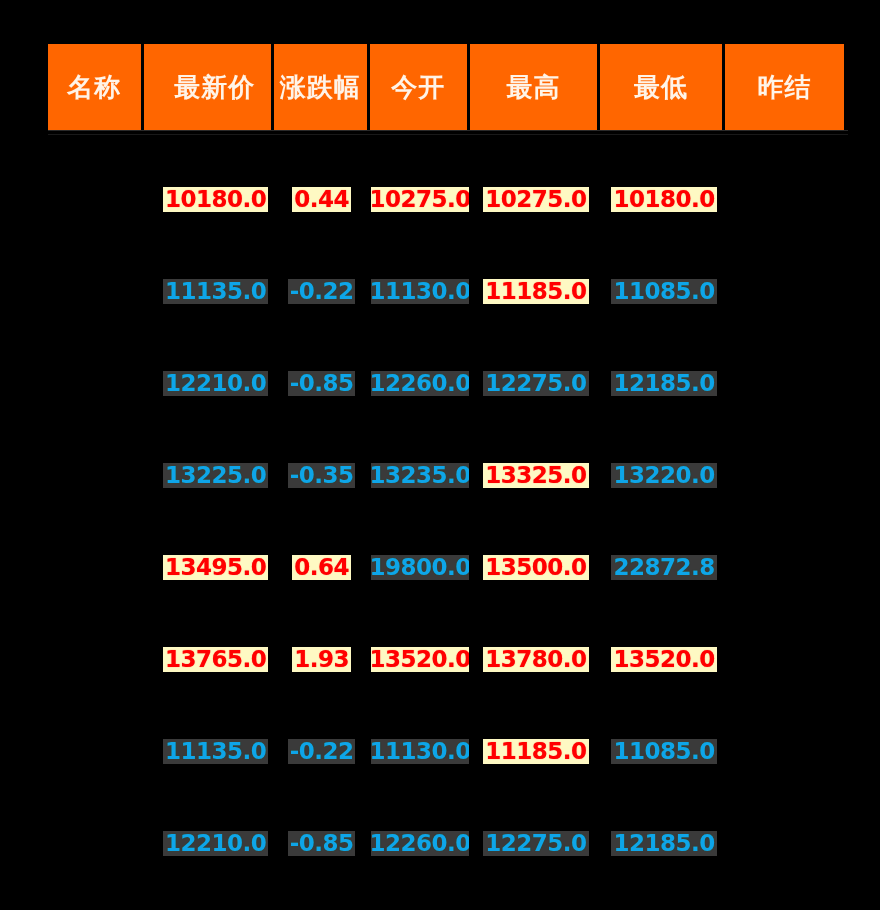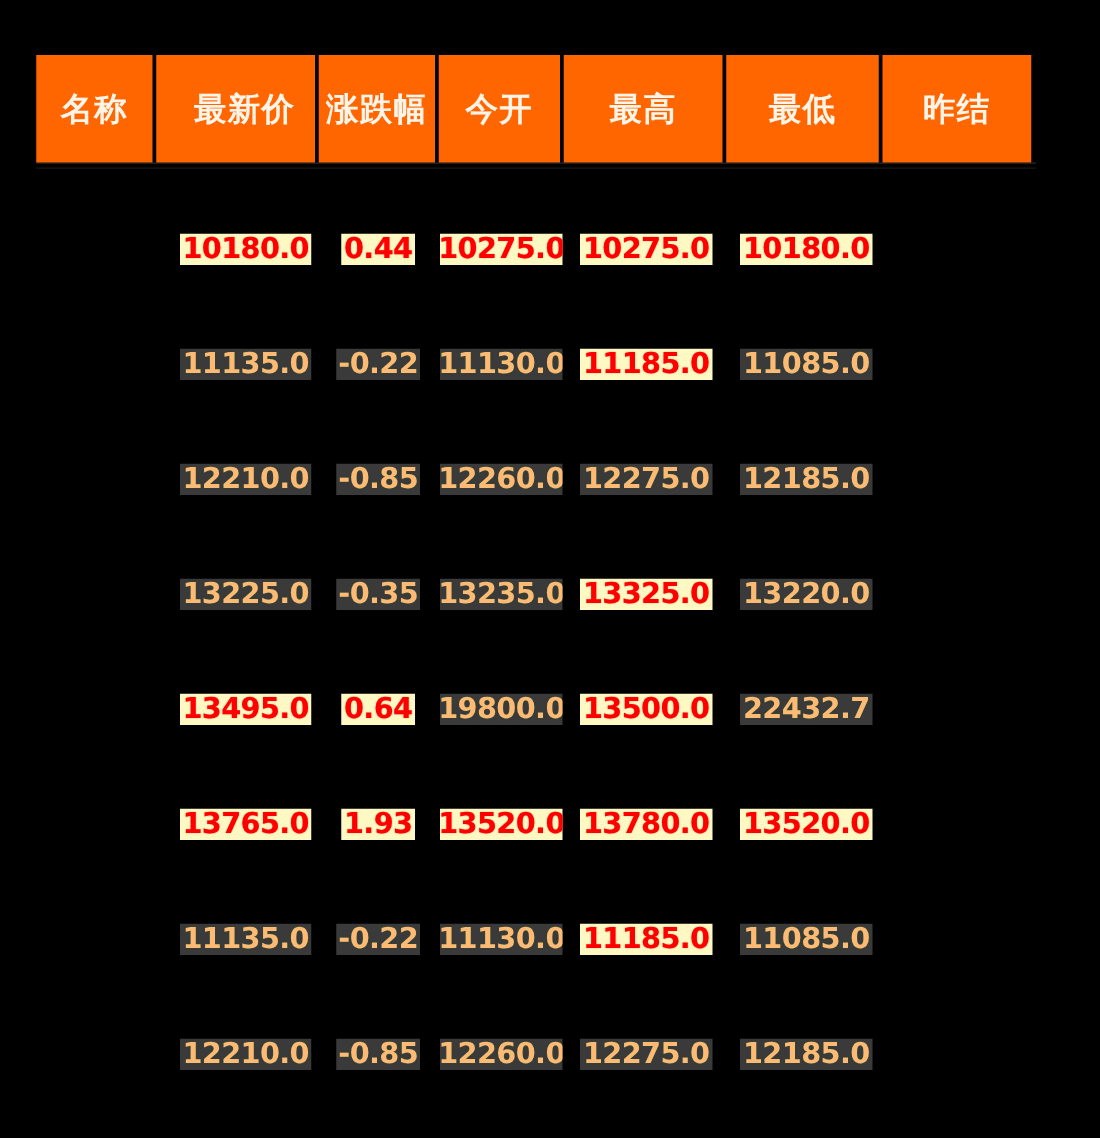--- a/index.html
+++ b/index.html
@@ -11,21 +11,21 @@
     height: 910px;
     overflow: hidden;
   }
   body {
     font-family: "Liberation Sans", sans-serif;
     -webkit-font-smoothing: none;
   }
 
   #quote-table {
     position: absolute;
-    left: 29px;
+    left: 48px;
     top: 44px;
     width: 800px;
   }
 
   
   .header-row {
     display: flex;
     height: 86px;
   }
   .header-cell {
@@ -86,21 +86,21 @@
     white-space: nowrap;
     padding: 1px 2px;
     line-height: 1;
   }
   .num.up {
     color: #FF0000;
     background: #fef9c3;
     text-shadow: 0 0 1px rgba(255,0,0,0.55);
   }
   .num.down {
-    color: #fdba74;
+    color: #0ea5e9;
     background: #3a3a3a;
     text-shadow: 0 0 1px rgba(23,122,23,0.5);
   }
   .num.blank {
     background: transparent;
   }
 </style>
 </head>
 <body>
 
@@ -221,21 +221,21 @@
         <div class="cell c2">
           <span class="num up">0.64</span>
         </div>
         <div class="cell c3">
           <span class="num down">19800.0</span>
         </div>
         <div class="cell c4">
           <span class="num up">13500.0</span>
         </div>
         <div class="cell c5">
-          <span class="num down">22432.7</span>
+          <span class="num down">22872.8</span>
         </div>
         <div class="cell c6">
           <span class="num blank"></span>
         </div>
       </div>
       <div class="data-row">
         <div class="cell c0">
           <span class="num blank"></span>
         </div>
         <div class="cell c1">

